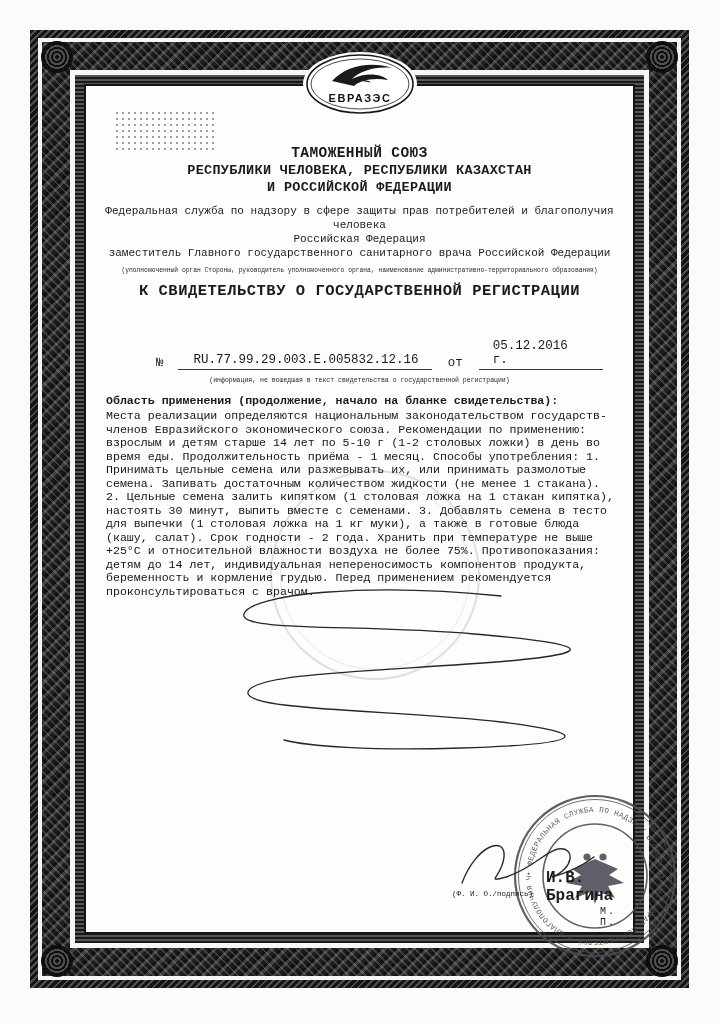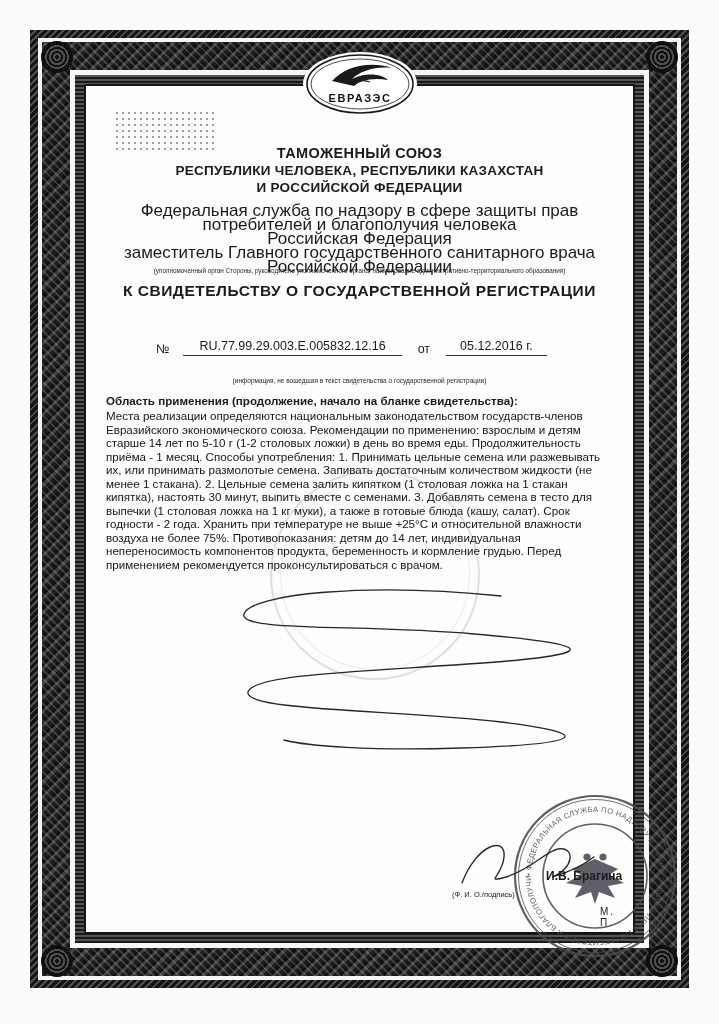--- a/index.html
+++ b/index.html
@@ -8,21 +8,21 @@
 
   .page { position:relative; width:719px; height:1024px; background:#fbfbf9; margin:0 auto; overflow:hidden; }
 
   
   .frame-a { position:absolute; left:30px; top:30px; right:30px; bottom:36px; padding:8px;
              background:repeating-linear-gradient(135deg,#141414 0 3px,#4f4f4f 3px 5px); }
   .gap-1   { width:100%; height:100%; padding:4px; background:#f6f6f2; }
   .frame-b { width:100%; height:100%; padding:28px;
              background:
                repeating-linear-gradient(45deg, rgba(255,255,255,.16) 0 2px, transparent 2px 6px),
-               repeating-linear-gradient(-45deg,#1c1c1c 0 4px,#3f3f3f 4px 7px,#111 7px 10px); }
+               repeating-linear-gradient(-45deg,#1c1c1c 0 4px,#3f3f3f 4px 7px,#111 7px 10px); font-family: Liberation Mono, monospace; }
   .gap-2   { width:100%; height:100%; padding:5px; background:#f6f6f2; }
   .frame-c { width:100%; height:100%; padding:9px;
              background:repeating-linear-gradient(0deg,#191919 0 2px,#565656 2px 4px); }
   .content { position:relative; width:100%; height:100%; background:#fdfdfb; border:2px solid #161616; overflow:visible; }
 
   .corner { position:absolute; width:32px; height:32px; border-radius:50%; z-index:3;
             background:repeating-radial-gradient(circle,#0e0e0e 0 2px,#4e4e4e 2px 4px); border:2px solid #0d0d0d; }
   .c-tl{left:41px;top:41px} .c-tr{right:41px;top:41px} .c-bl{left:41px;bottom:47px} .c-br{right:41px;bottom:47px}
 
   
@@ -33,21 +33,21 @@
   .ornament { position:absolute; left:28px; top:24px; width:102px; height:40px; opacity:.55;
               background-image:radial-gradient(circle,#555 1.1px,transparent 1.4px); background-size:6px 6px; }
 
   .watermark { position:absolute; left:184px; top:384px; width:210px; height:210px; border-radius:50%;
                border:2px solid rgba(120,120,120,.22); }
   .watermark::after { content:""; position:absolute; inset:8px; border-radius:50%; border:1px solid rgba(120,120,120,.16); }
 
   .header { position:absolute; top:58px; left:0; right:0; text-align:center; }
   .h-bold1 { font-size:14.5px; font-weight:bold; letter-spacing:.4px; line-height:18px; }
   .h-bold  { font-size:13.5px; font-weight:bold; letter-spacing:.3px; line-height:17px; }
-  .h-sub   { font-size:17px; line-height:14px; }
+  .h-sub   { font-size:11px; line-height:14px; }
   .h-sub-first { margin-top:8px; }
 
   .small-note { position:absolute; top:181px; left:0; right:0; text-align:center; font-size:6.3px; color:#2a2a2a; }
 
   .title { position:absolute; top:193px; left:0; right:0; text-align:center; }
   .title-1 { font-size:18px; font-weight:800; letter-spacing:1.2px; }
   .title-2 { font-size:15.5px; font-weight:800; letter-spacing:.5px; margin-top:3px; }
 
   .number-row { position:absolute; top:253px; left:70px; right:30px; display:flex; align-items:flex-end; font-size:12.5px; }
   .num-label { margin-right:14px; }
@@ -59,21 +59,21 @@
 
   .body-heading { position:absolute; top:308px; left:20px; right:20px; font-size:11.6px; font-weight:bold; }
   .body-text    { position:absolute; top:323px; left:20px; right:18px; font-size:11.6px; line-height:13.5px; color:#161616; }
 
   .sig-big   { position:absolute; left:70px; top:492px; width:480px; height:175px; z-index:2; }
   .sig-small { position:absolute; left:368px; top:745px; width:145px; height:66px; z-index:6; }
 
   .footer-left { position:absolute; left:21px; top:757px; width:336px; font-size:11.8px; line-height:16.5px;
                  text-align:justify; letter-spacing:.2px; }
 
-  .fio      { position:absolute; left:460px; top:783px; font-size:12px; font-weight:600; z-index:6; }
+  .fio      { position:absolute; left:460px; top:783px; font-size:16px; font-weight:600; z-index:6; }
   .fio-note { position:absolute; left:366px; top:804px; font-size:7.5px; z-index:6; }
   .mp       { position:absolute; left:514px; top:820px; font-size:10px; letter-spacing:2px; z-index:6; }
 
   .stamp { position:absolute; left:424px; top:705px; width:170px; height:170px; z-index:5; opacity:.88; }
 </style>
 </head>
 <body>
 
 <div class="page">
 

